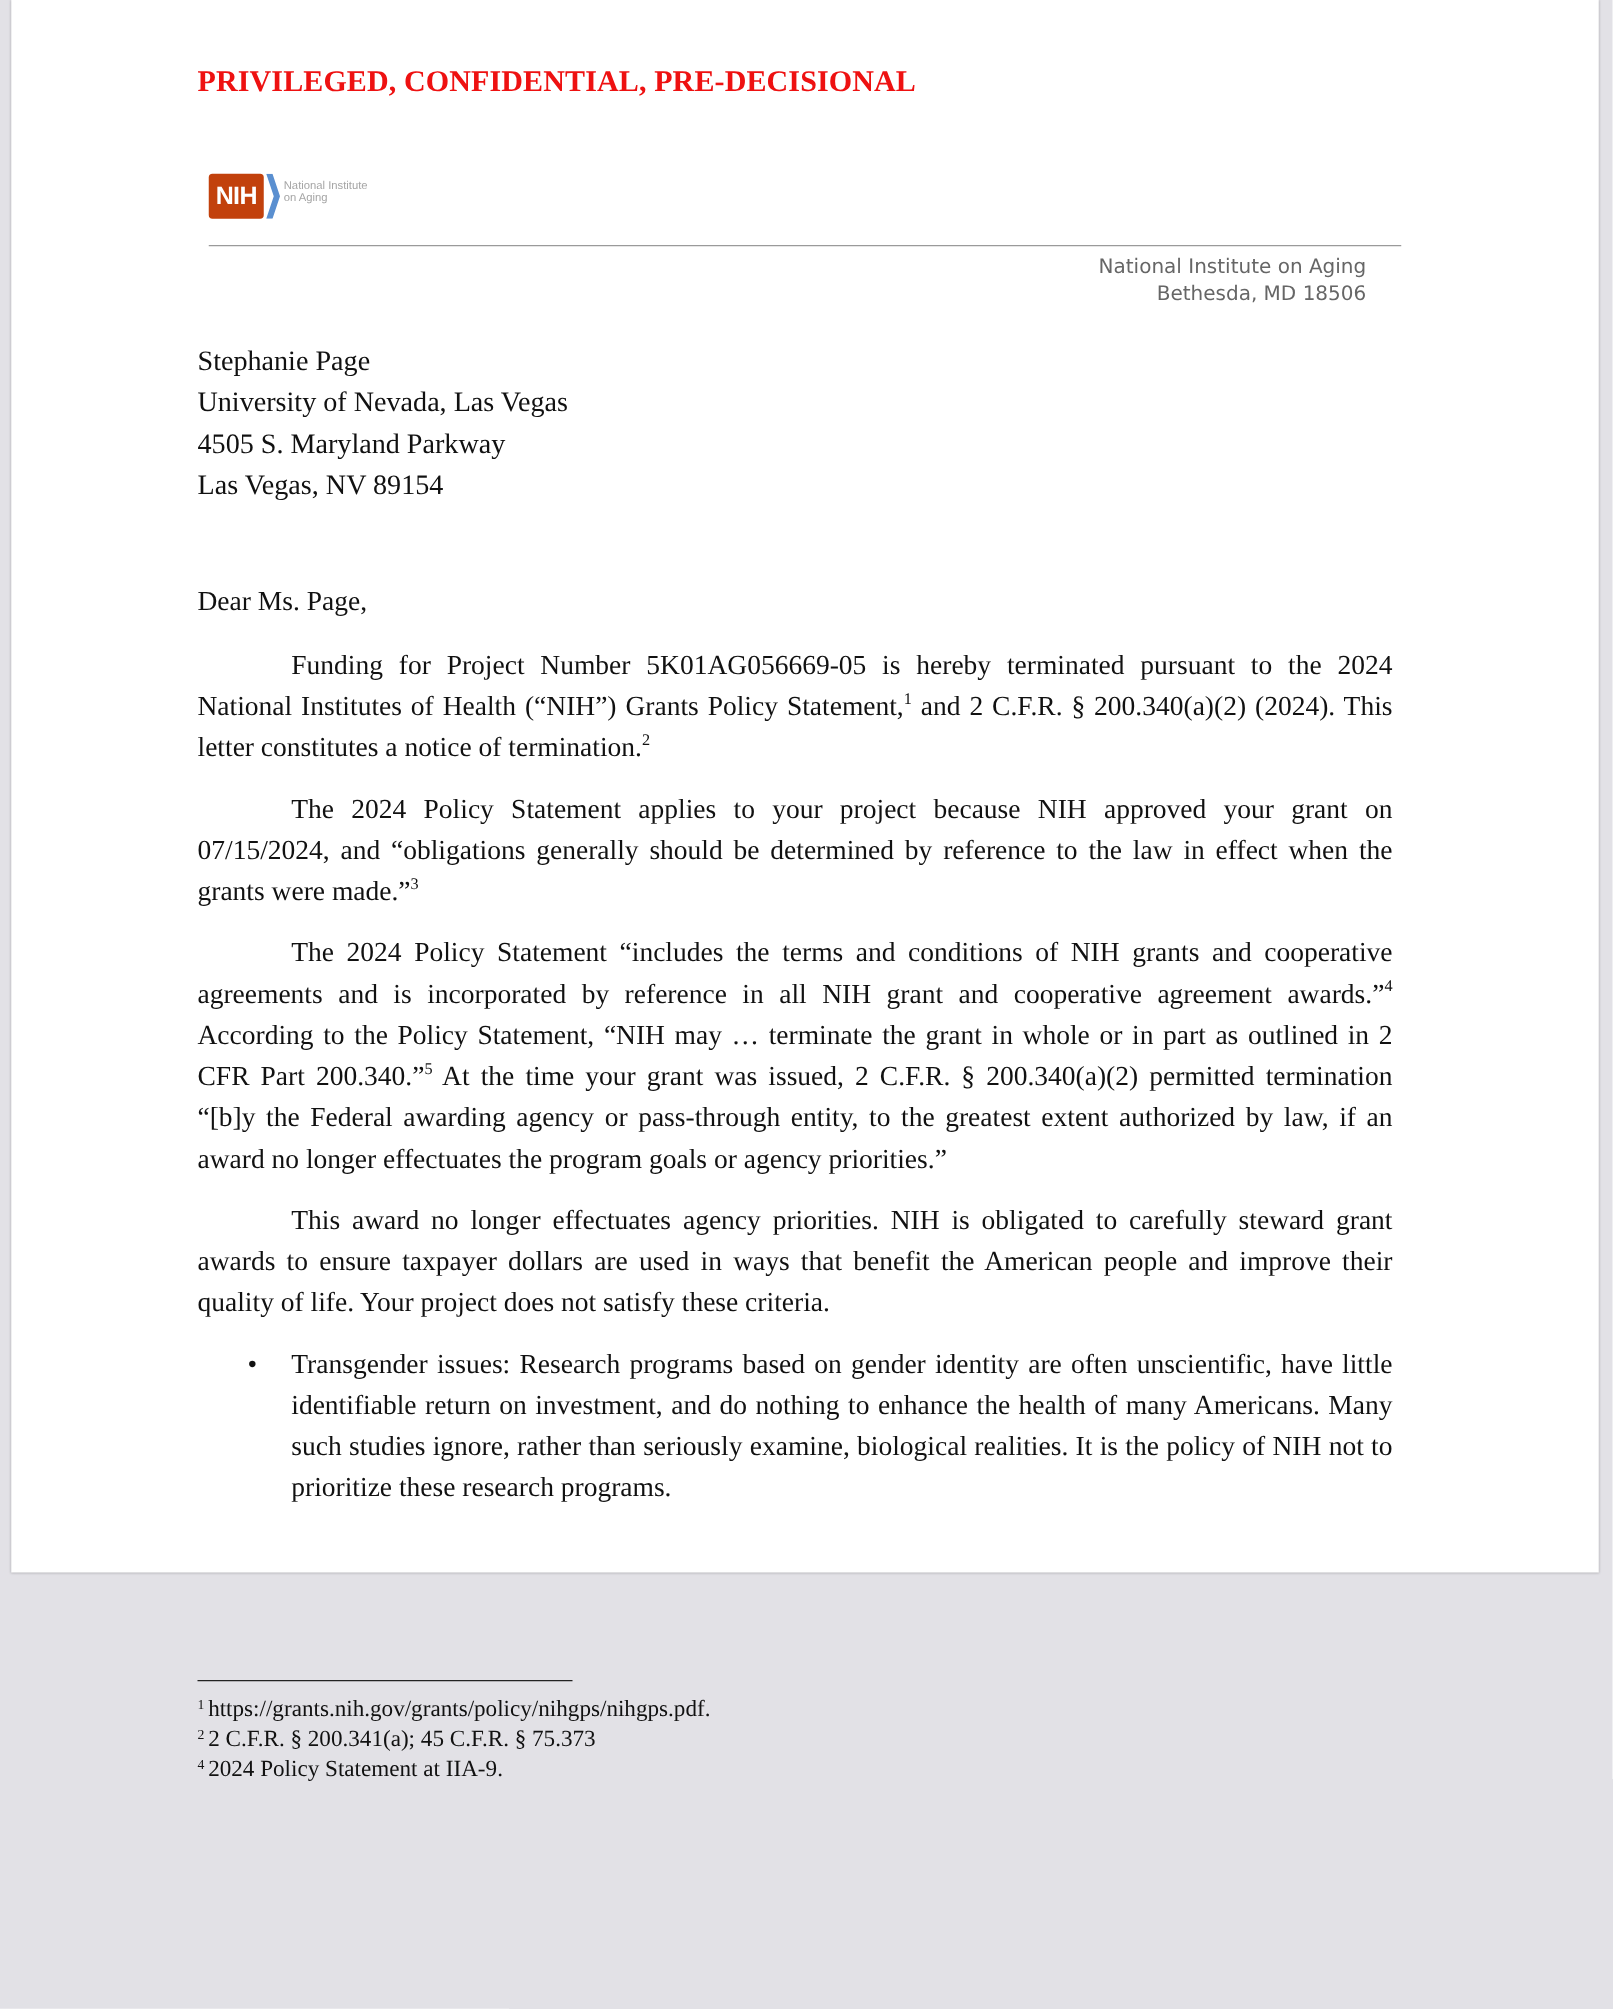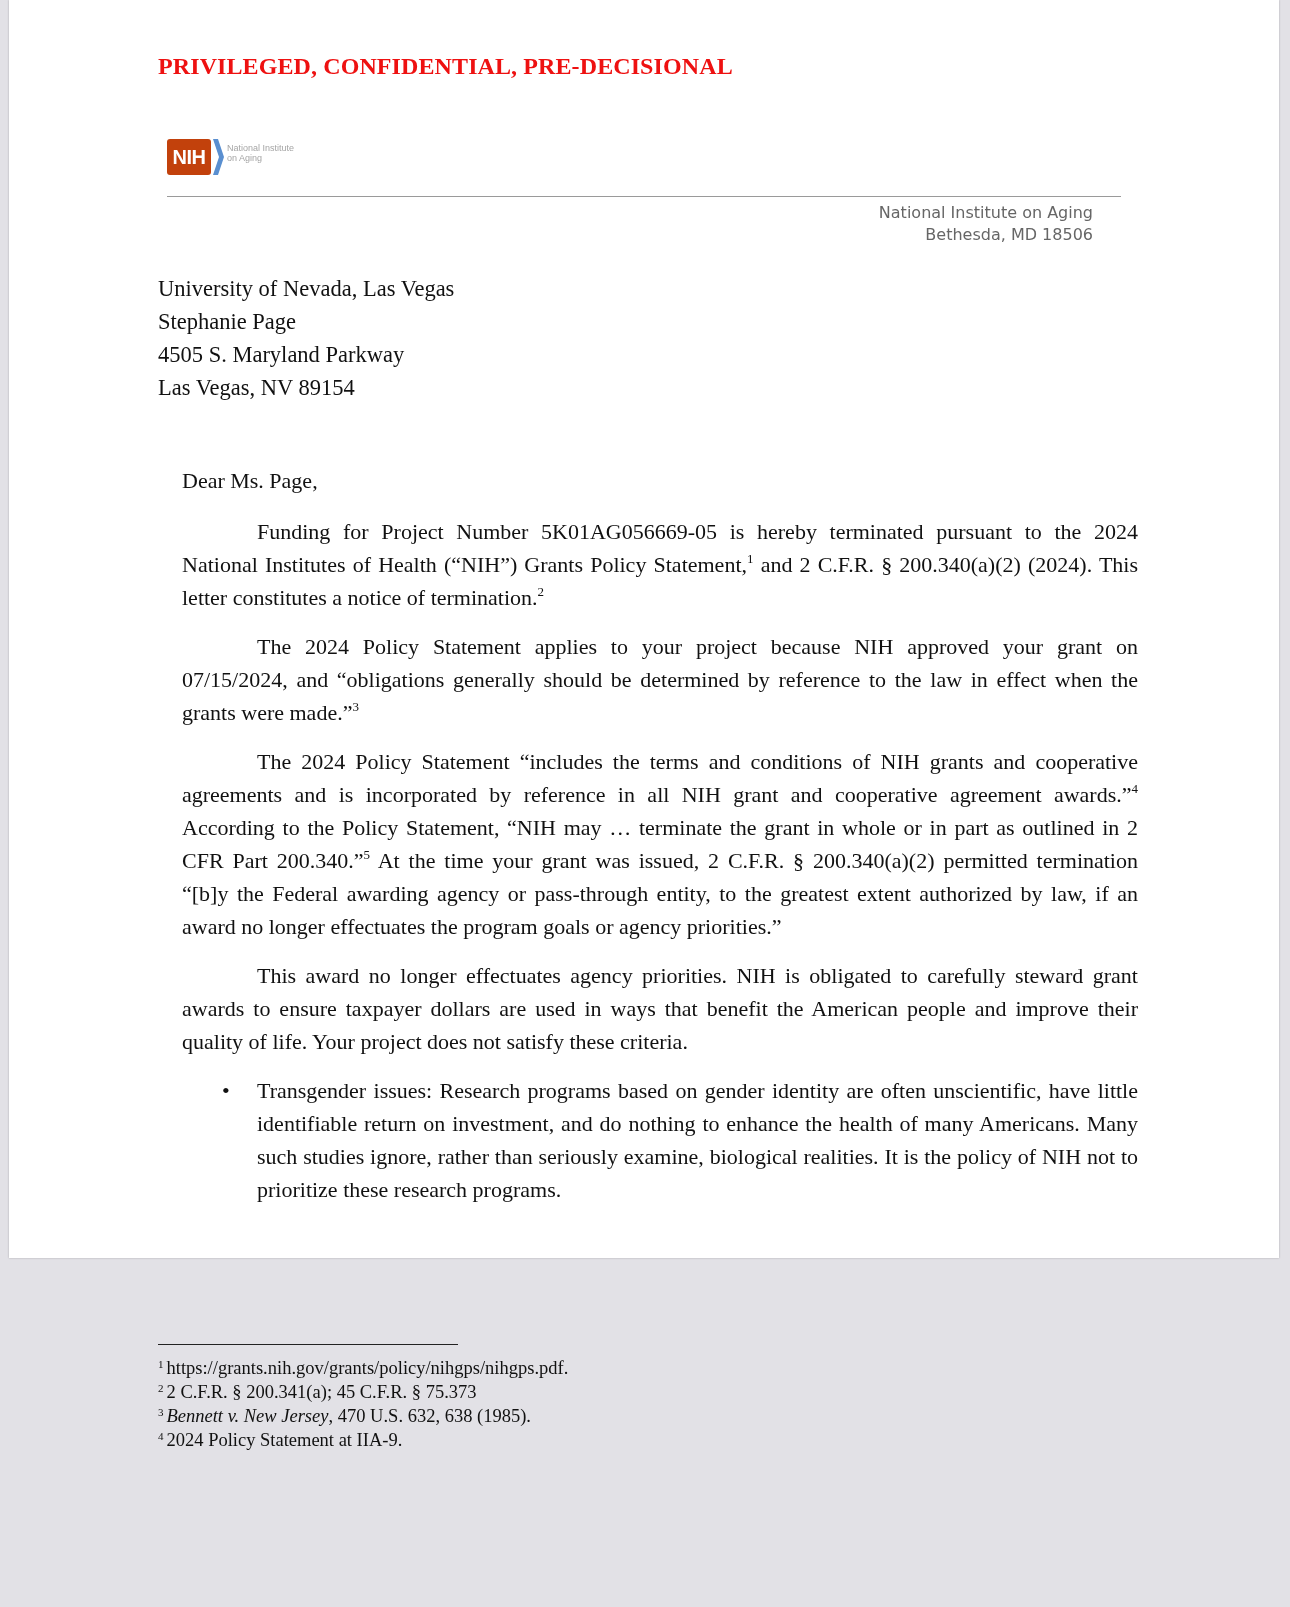--- a/index.html
+++ b/index.html
@@ -33,21 +33,20 @@
   }
   .rule { left: 158px; top: 196px; width: 954px; height: 0; border-top: 1.5px solid #9a9a9a; }
   .inst {
     right: 186px; top: 202px; text-align: right;
     font-family: "DejaVu Sans", sans-serif; font-size: 16px; color: #666; line-height: 22px;
   }
   .addr { left: 149px; top: 272px; font-size: 22.5px; line-height: 33px; }
   .body-text {
     left: 149px; top: 464px; width: 956px; font-size: 22px; line-height: 33px;
     text-align: justify;
-    margin-left: 24px;
   }
   .body-text p { margin: 0 0 16px 0; text-indent: 75px; }
   .body-text p.salut { text-indent: 0; margin-bottom: 18px; }
   sup { font-size: 13px; line-height: 0; vertical-align: 9px; }
   .bullet { display: flex; margin-left: 40px; }
   .bullet .dot { width: 35px; flex: none; font-size: 22px; }
   .bullet .txt { flex: 1; text-align: justify; }
   .fn-rule { left: 149px; top: 1344px; width: 300px; border-top: 1.5px solid #222; }
   .footnotes { left: 149px; top: 1356px; font-size: 18.5px; line-height: 24px; }
   .footnotes sup { font-size: 11px; vertical-align: 6px; margin-right: 3px; }
@@ -72,22 +71,22 @@
   </div>
 
   <div class="abs rule"></div>
 
   <div class="abs inst">
     <div>National Institute on Aging</div>
     <div>Bethesda, MD 18506</div>
   </div>
 
   <div class="abs addr">
+    <div>Stephanie Page</div>
     <div>University of Nevada, Las Vegas</div>
-    <div>Stephanie Page</div>
     <div>4505 S. Maryland Parkway</div>
     <div>Las Vegas, NV 89154</div>
   </div>
 
   <div class="abs body-text">
     <p class="salut">Dear Ms. Page,</p>
 
     <p><span>Funding for Project Number 5K01AG056669-05 is hereby terminated pursuant to the 2024 National Institutes of Health (“NIH”) Grants Policy Statement,</span><sup>1</sup><span> and 2 C.F.R. § 200.340(a)(2) (2024).  This letter constitutes a notice of termination.</span><sup>2</sup></p>
 
     <p><span>The 2024 Policy Statement applies to your project because NIH approved your grant on 07/15/2024, and “obligations generally should be determined by reference to the law in effect when the grants were made.”</span><sup>3</sup></p>
@@ -100,17 +99,16 @@
       <span class="dot">•</span>
       <span class="txt">Transgender issues:  Research programs based on gender identity are often unscientific, have little identifiable return on investment, and do nothing to enhance the health of many Americans.  Many such studies ignore, rather than seriously examine, biological realities.  It is the policy of NIH not to prioritize these research programs.</span>
     </div>
   </div>
 
   <div class="abs fn-rule"></div>
 
   <div class="abs footnotes">
     <div><sup>1</sup><span>https://grants.nih.gov/grants/policy/nihgps/nihgps.pdf.</span></div>
     <div><sup>2</sup><span>2 C.F.R. § 200.341(a); 45 C.F.R. § 75.373</span></div>
-    <div><sup>3</sup><i>Bennett v. New Jersey</i><span>, 470 U.S. 632, 638 (1985).</span></div>
     <div><sup>4</sup><span>2024 Policy Statement at IIA-9.</span></div>
   </div>
 
 </div>
 
 </body></html>

